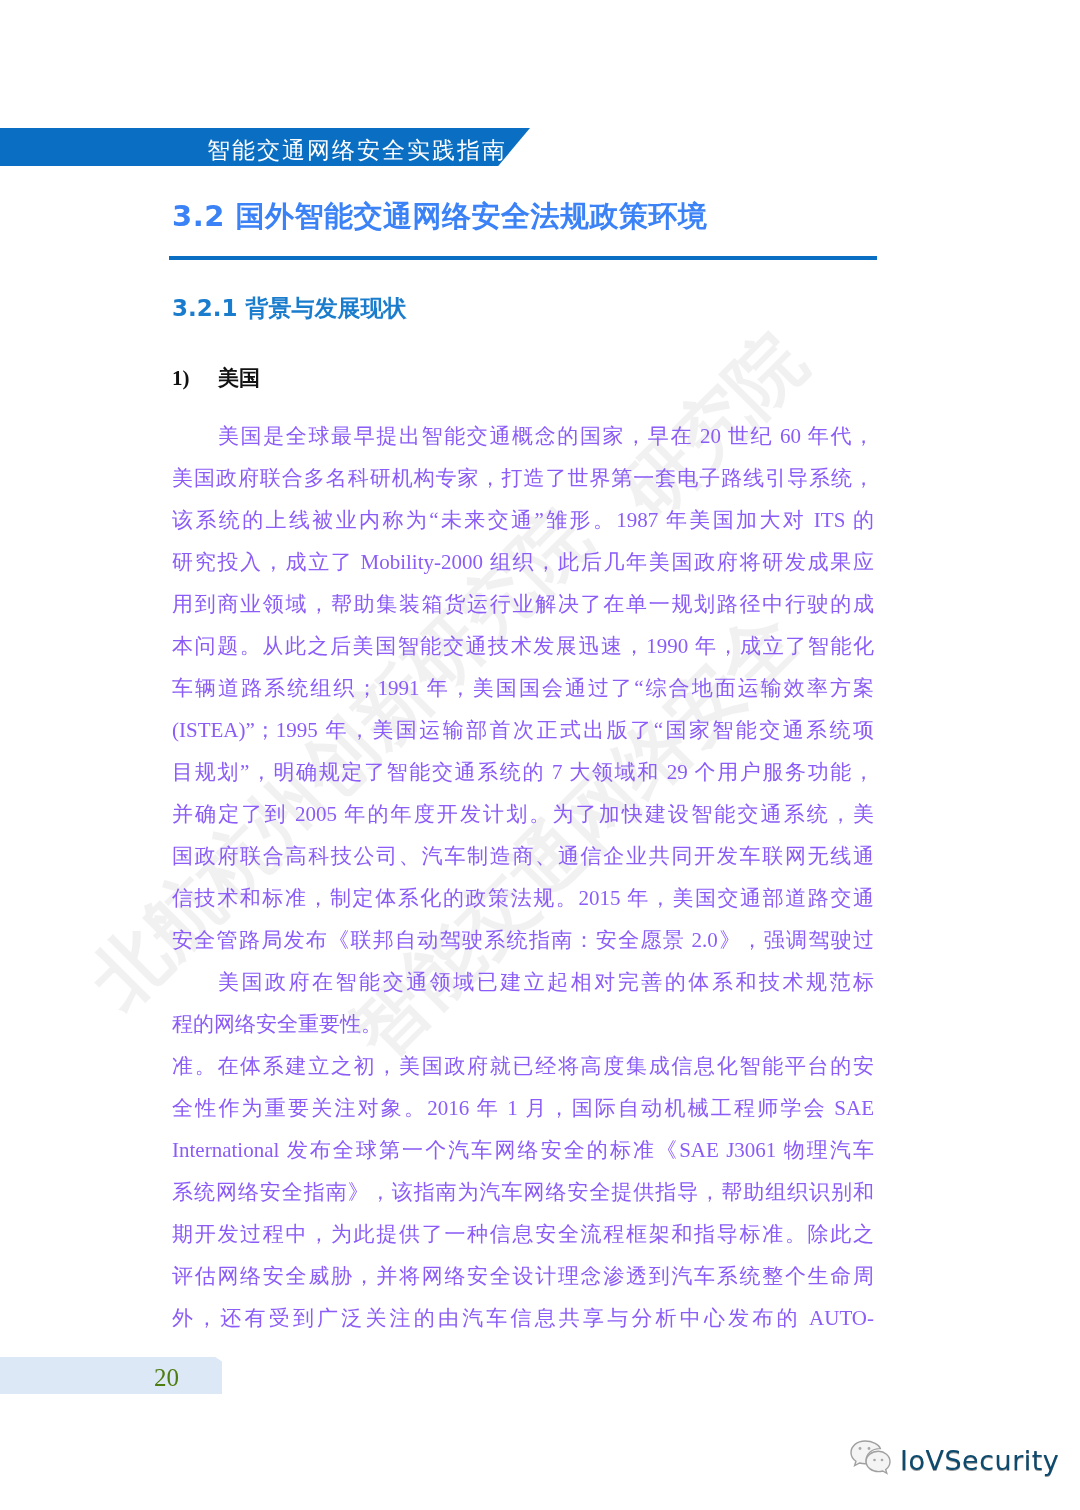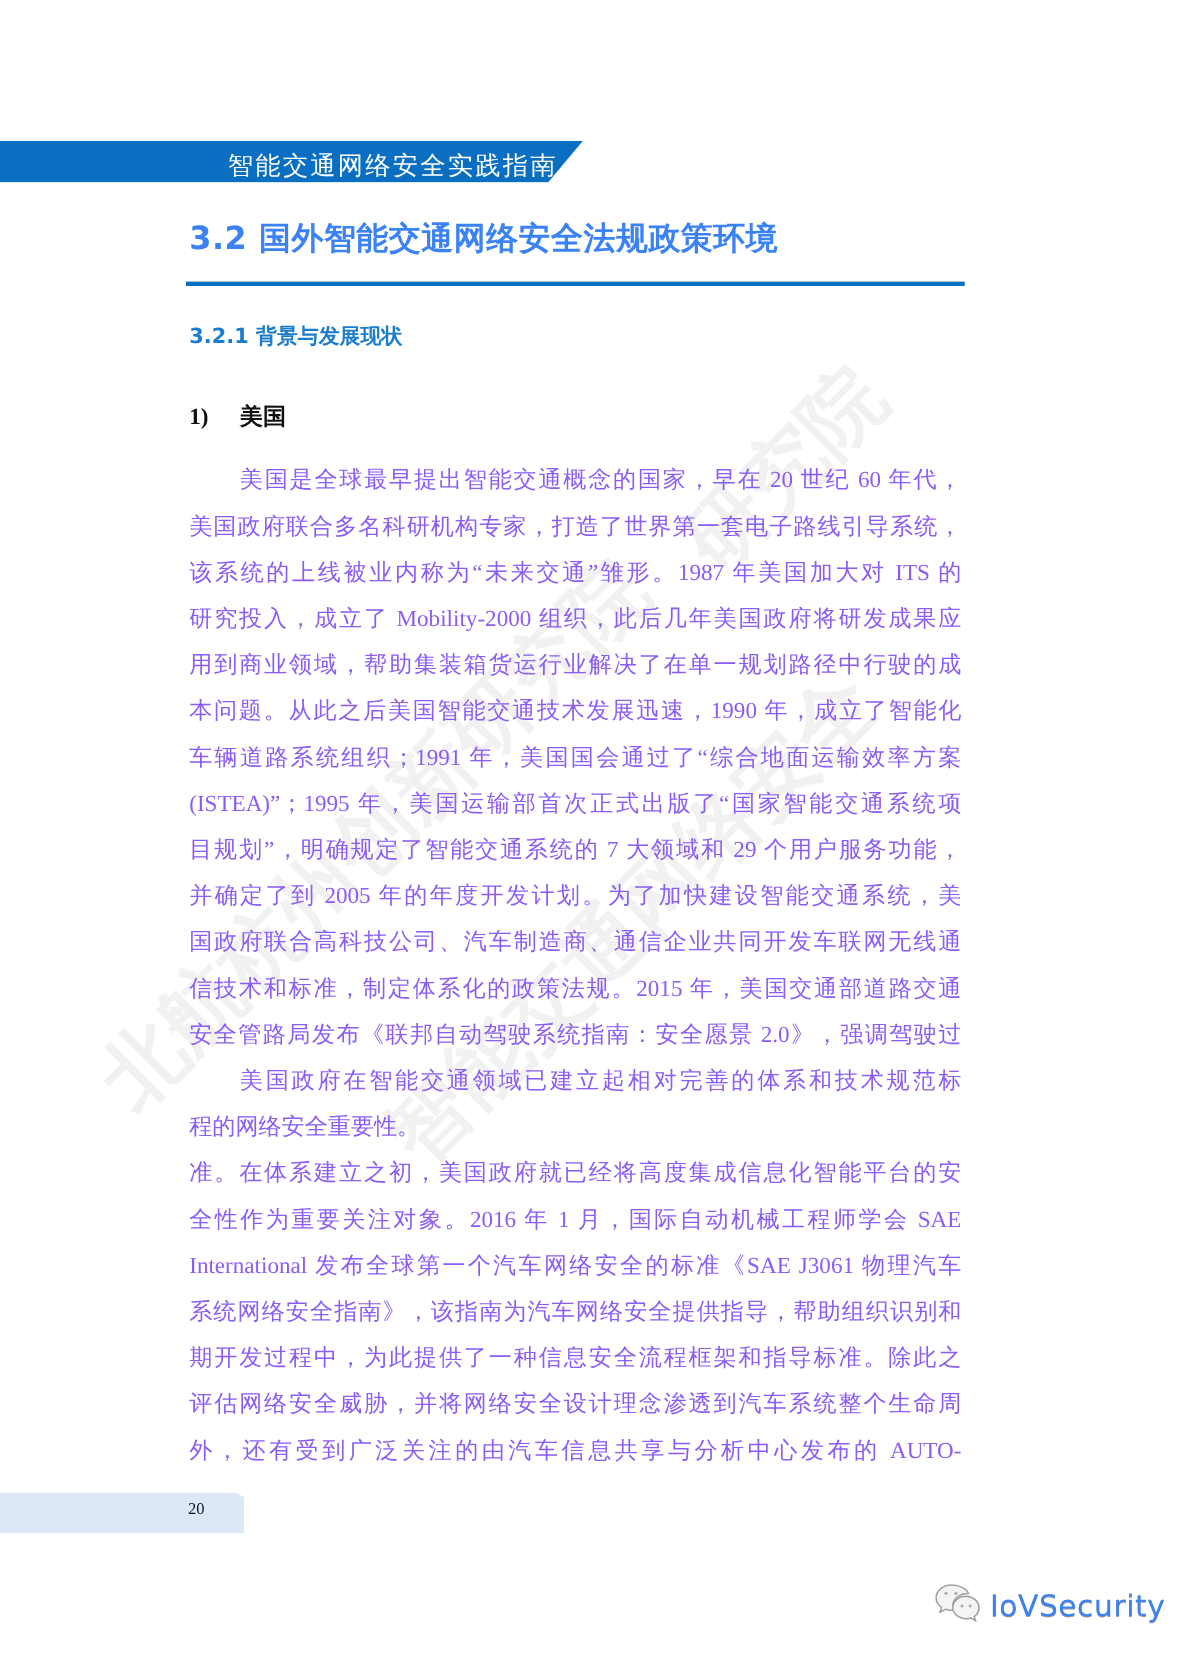--- a/index.html
+++ b/index.html
@@ -24,21 +24,21 @@
     font-family: "DejaVu Sans", sans-serif; font-weight: bold;
     font-size: 29px; color: #3b82f6; white-space: nowrap; letter-spacing: 0.5px;
   }
   .section-rule {
     position: absolute; left: 169px; top: 256px; width: 708px; height: 4px;
     background: #0a6fc2;
   }
   .subsection-title {
     position: absolute; left: 172px; top: 293px;
     font-family: "DejaVu Sans", sans-serif; font-weight: bold;
-    font-size: 19px; color: #1a7ccc; white-space: nowrap;
+    font-size: 23px; color: #1a7ccc; white-space: nowrap;
   }
   .item-heading {
     position: absolute; left: 172px; top: 364px;
     font-weight: bold; font-size: 21px; color: #111; white-space: nowrap;
   }
   .item-heading .num { display: inline-block; width: 46px; }
   .item-heading .lbl { font-family: Liberation Serif, serif; }
   .body-text {
     position: absolute; left: 172px; top: 415px; width: 702px;
   }
@@ -47,33 +47,33 @@
     text-align: justify; text-align-last: justify; color: #8b5cf6;
   }
   .line.indent { padding-left: 46px; }
   .line.last { text-align-last: left; }
   .page-tab {
     position: absolute; left: 0; top: 1357px; width: 222px; height: 37px;
     background: #dde8f6;
     clip-path: polygon(0 0, 97% 0, 100% 12%, 100% 100%, 0 100%);
   }
   .page-number {
-    position: absolute; left: 171px; top: 1364px; font-size: 15px; color: #0f172a;
+    position: absolute; left: 154px; top: 1364px; font-size: 25px; color: #4d7c0f;
   }
   .watermark {
     position: absolute; font-family: "DejaVu Sans", sans-serif; font-weight: bold;
     color: rgba(0,0,0,0.055); font-size: 74px; white-space: nowrap;
     transform: rotate(-45deg); transform-origin: left top; pointer-events: none;
   }
   .footer-brand {
     position: absolute; left: 848px; top: 1438px; display: flex; align-items: center; gap: 6px;
   }
   .footer-brand svg { width: 46px; height: 40px; }
   .footer-brand .brand-text {
-    font-family: "DejaVu Sans", sans-serif; font-size: 27px; color: #3b82f6;
+    font-family: "DejaVu Sans", sans-serif; font-size: 27px; color: #0c4a6e;
     text-shadow: 0 1px 0 #9a9a9a, 0 -1px 0 #ffffff; letter-spacing: 0.5px;
   }
 </style>
 </head>
 <body>
 
 <div class="watermark" style="left:70px; top:960px;">北航杭州创新研究院</div>
 <div class="watermark" style="left:330px; top:1010px;">智能交通网络安全</div>
 <div class="watermark" style="left:600px; top:470px;">研究院</div>
 

